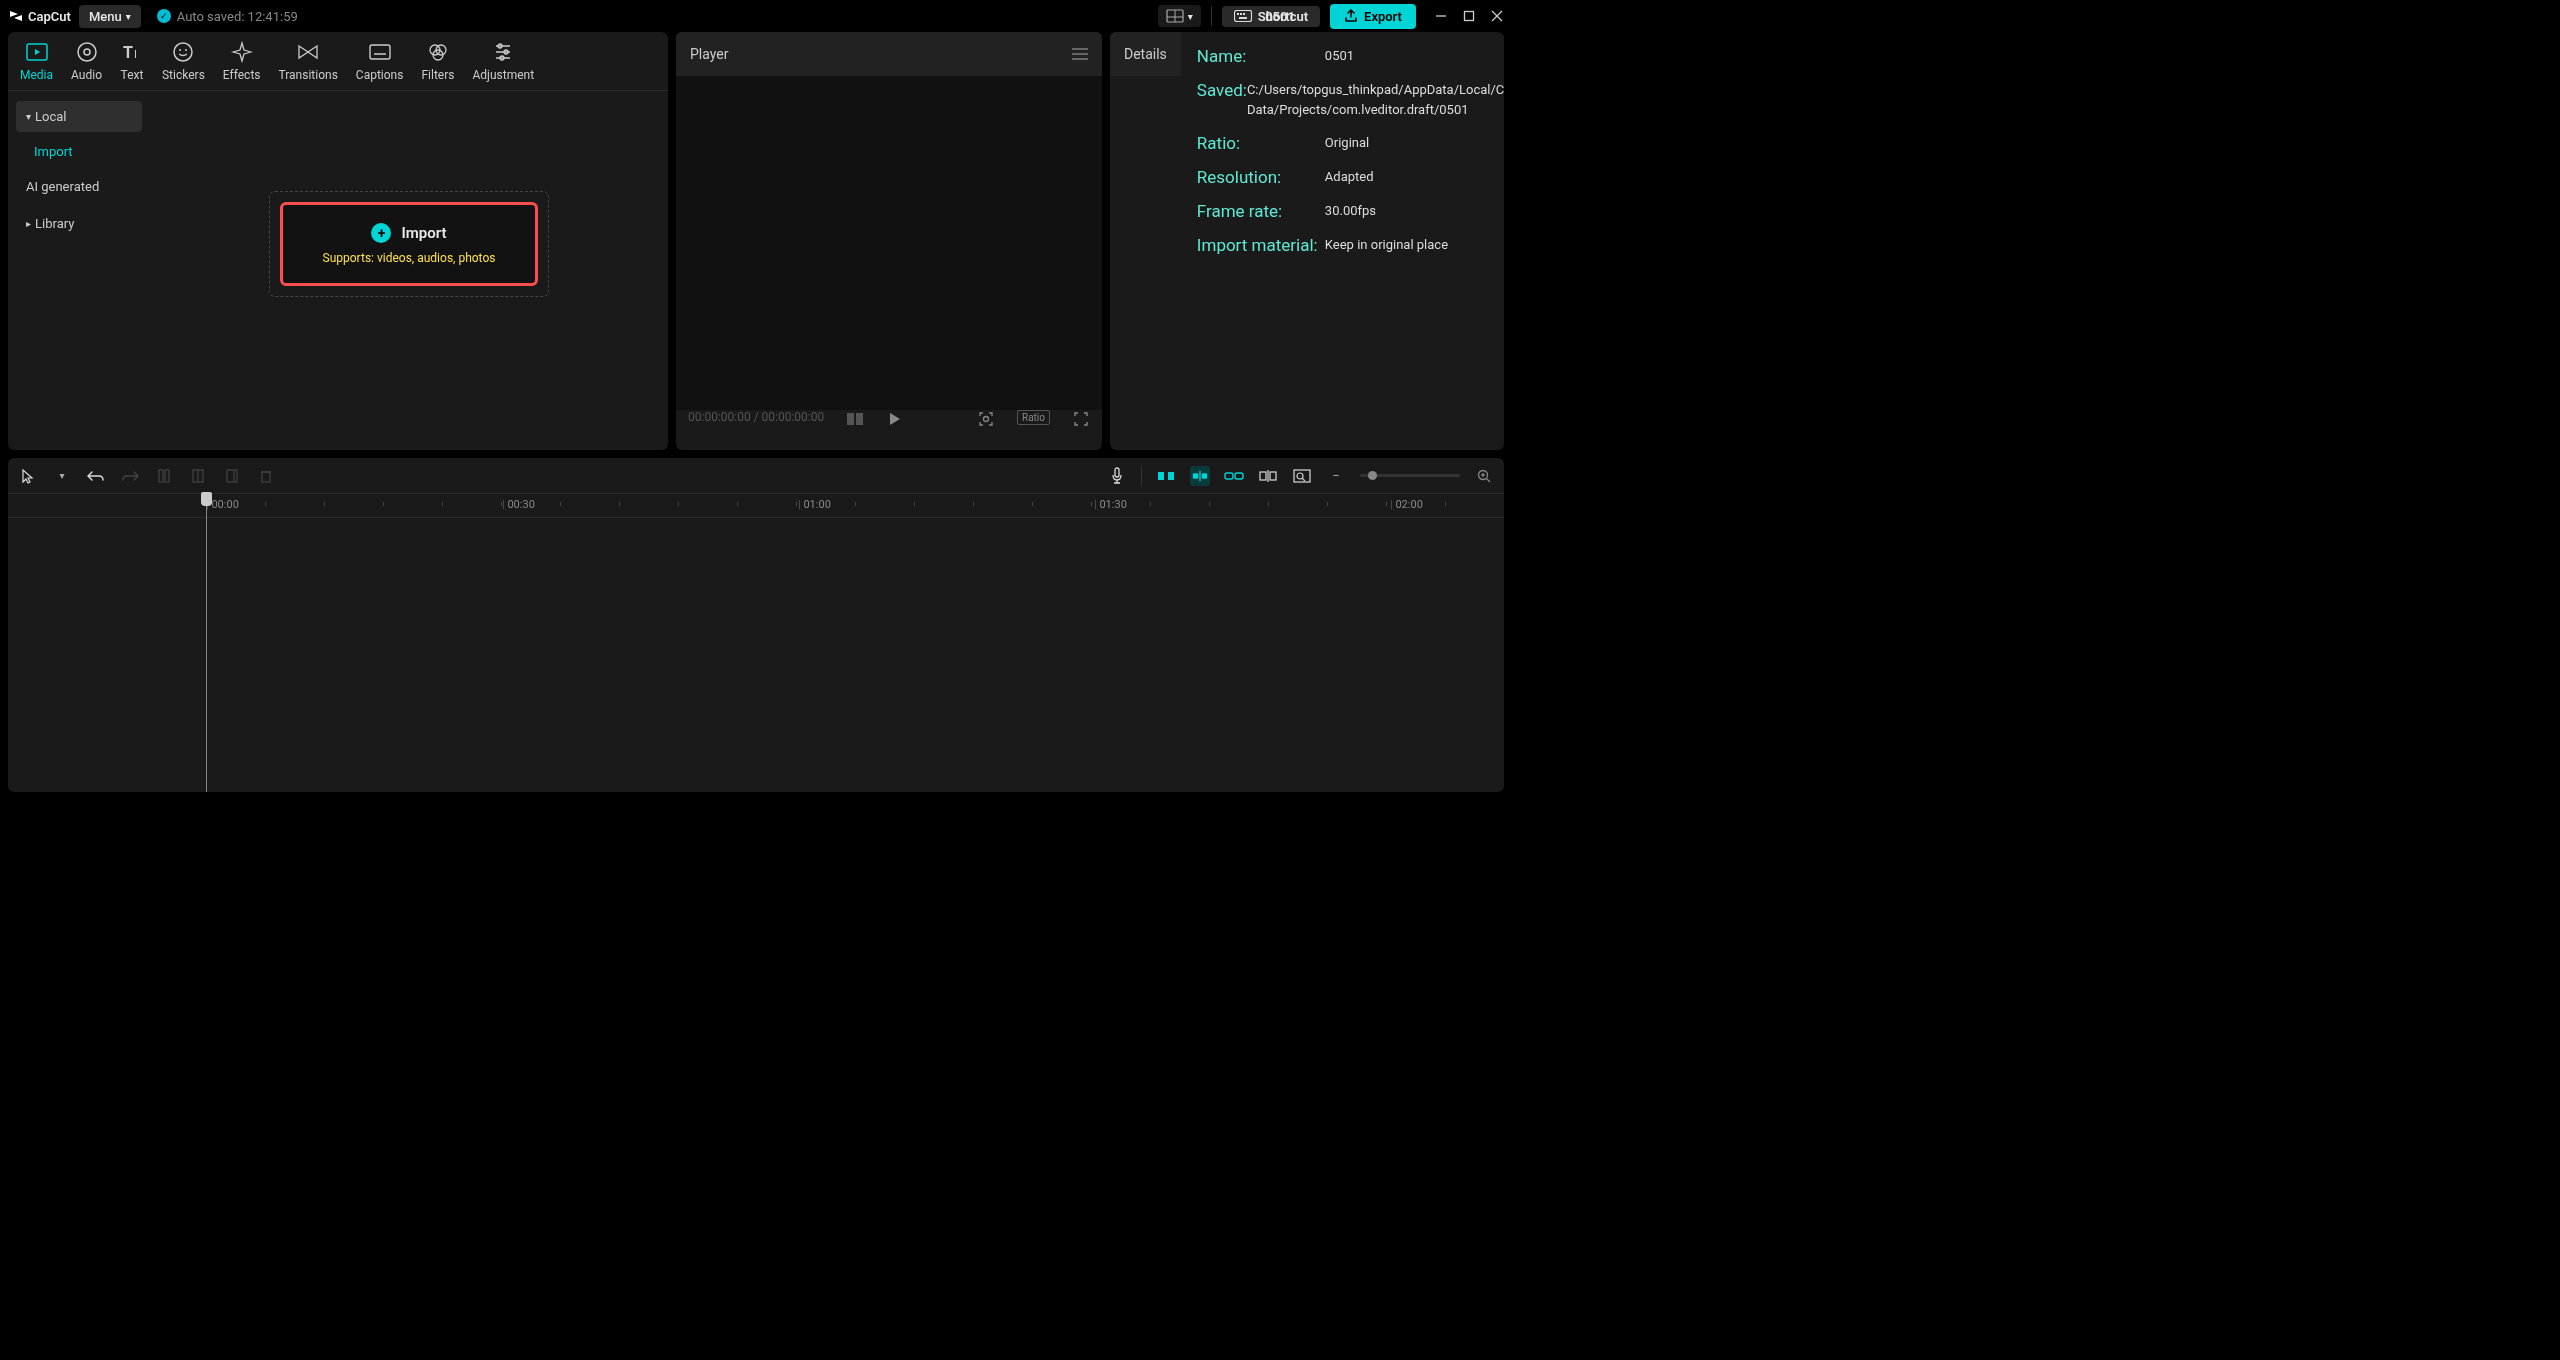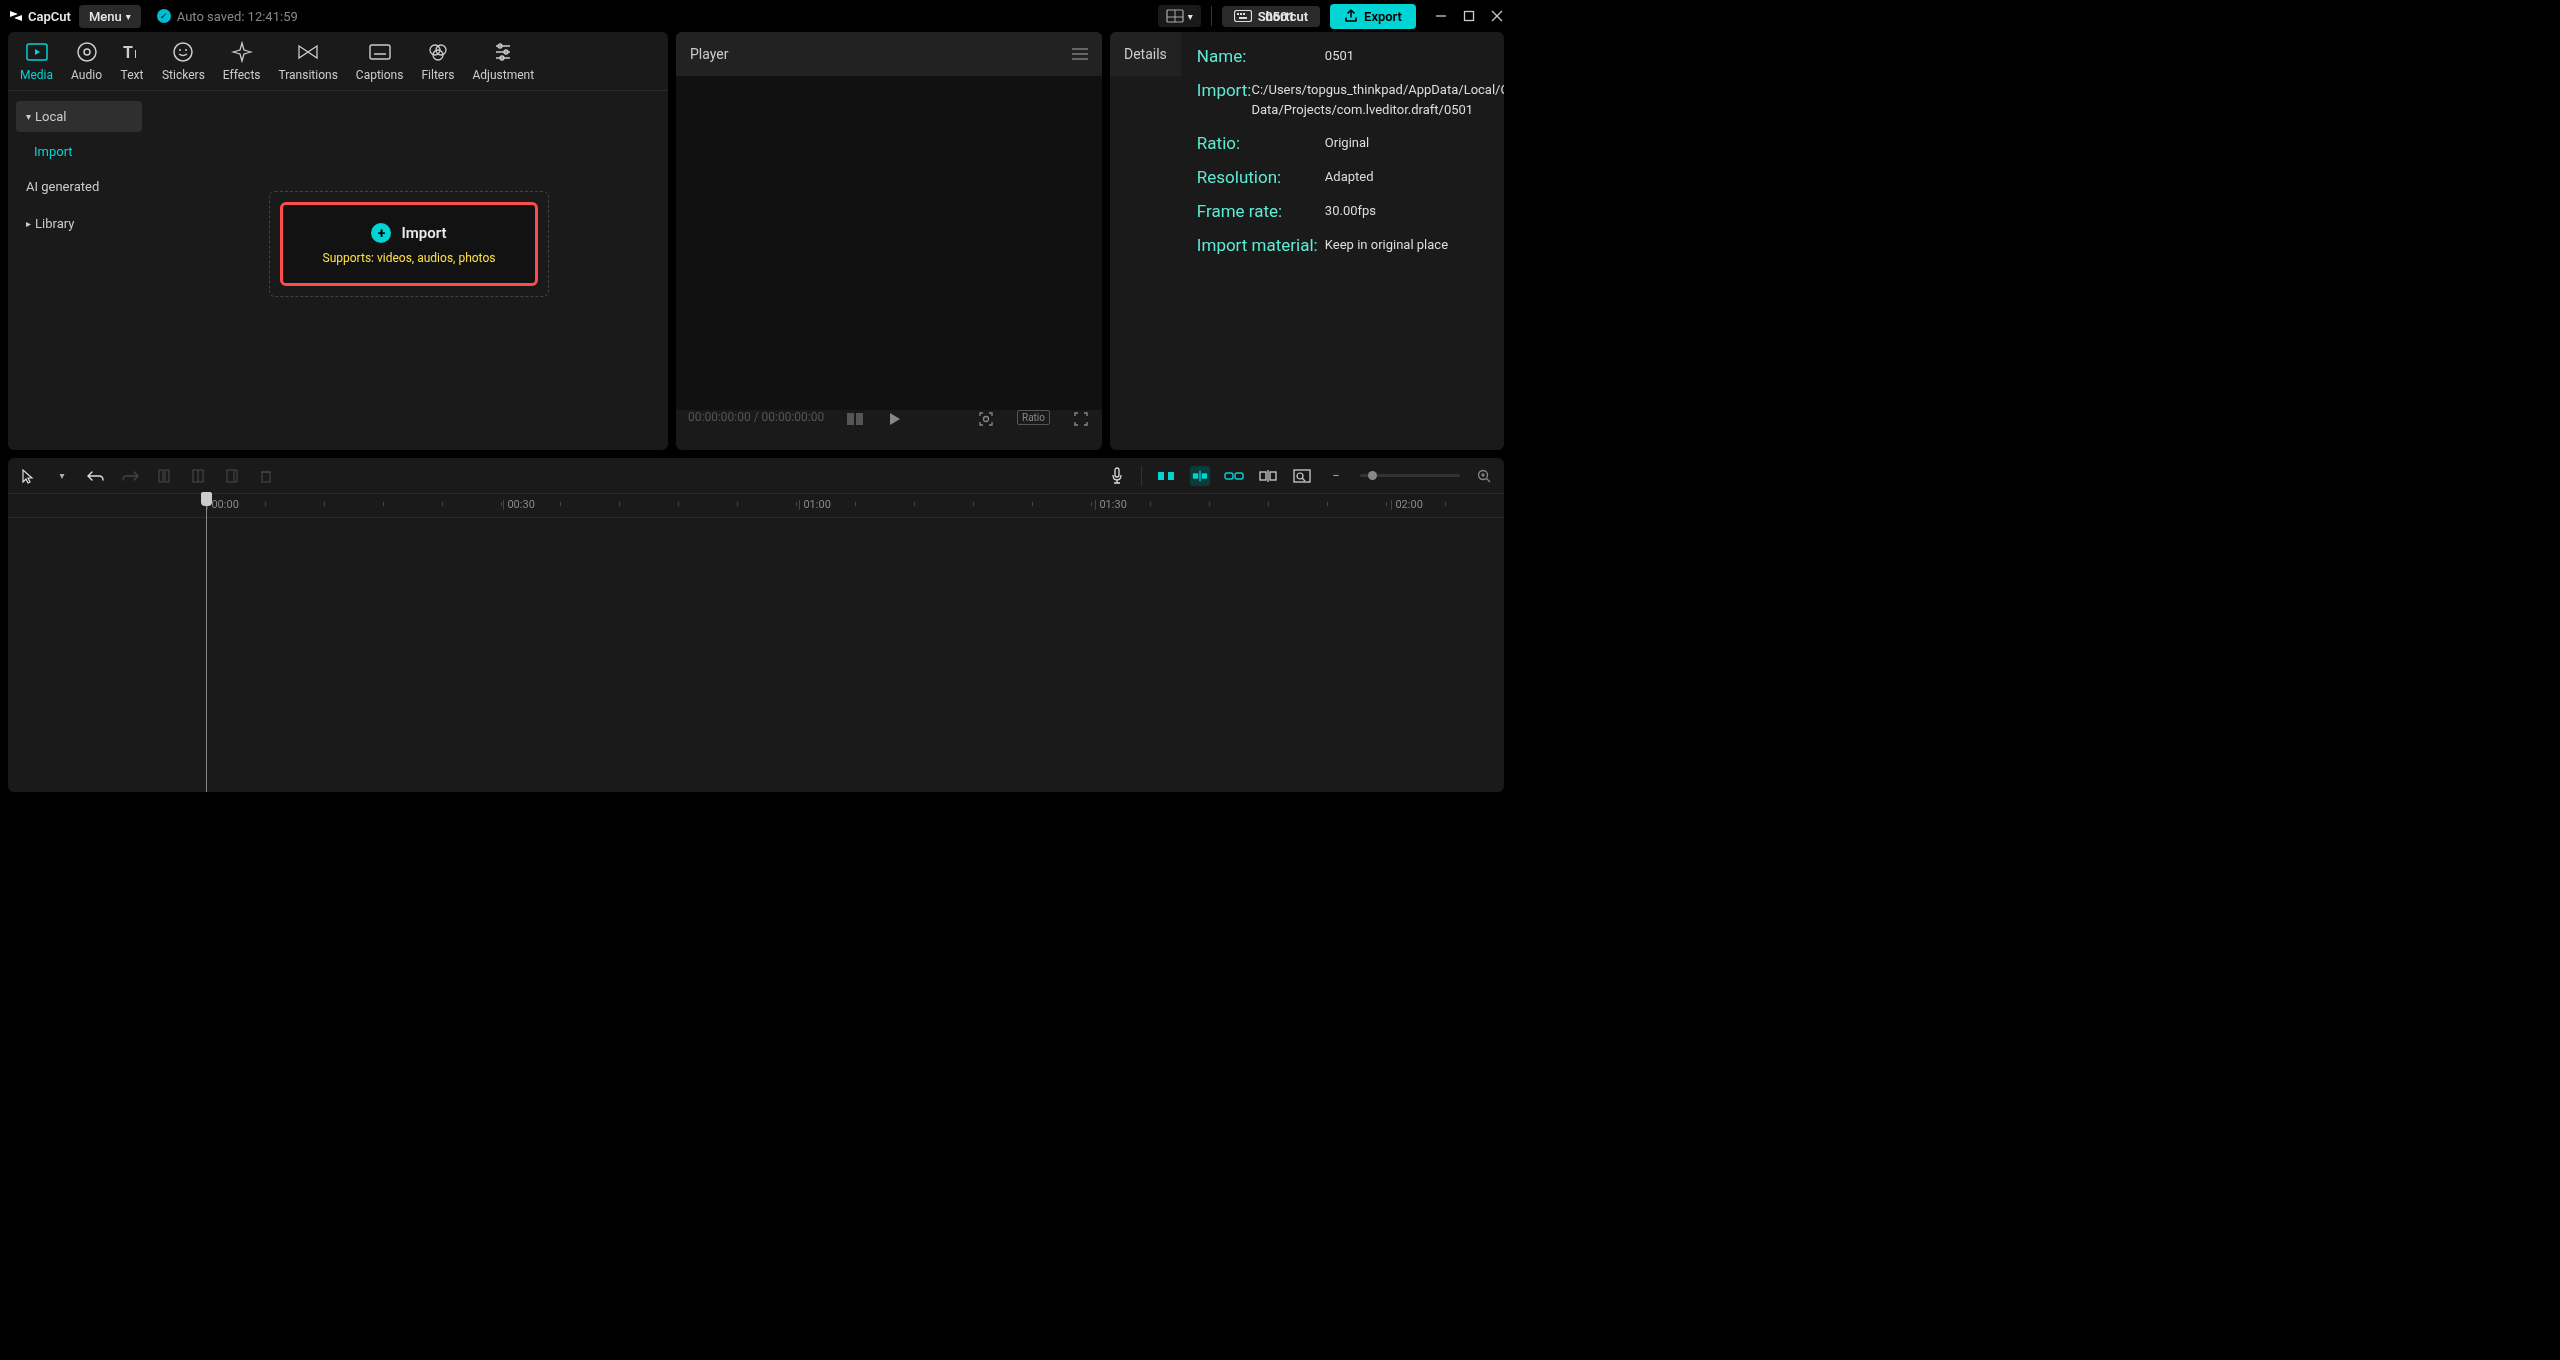--- a/index.html
+++ b/index.html
@@ -310,21 +310,21 @@
   <div class="panel details-panel">
     <div class="panel-header">
         <span>Details</span>
       </div>
     <div class="details-body">
       <div class="detail-row">
           <span class="detail-label">Name:</span>
           <span class="detail-value">0501</span>
         </div>
       <div class="detail-row">
-          <span class="detail-label">Import:</span>
+          <span class="detail-label">Saved:</span>
           <span class="detail-value">C:/Users/topgus_thinkpad/AppData/Local/CapCut/User Data/Projects/com.lveditor.draft/0501</span>
         </div>
       <div class="detail-row">
           <span class="detail-label">Ratio:</span>
           <span class="detail-value">Original</span>
         </div>
       <div class="detail-row">
           <span class="detail-label">Resolution:</span>
           <span class="detail-value">Adapted</span>
         </div>

